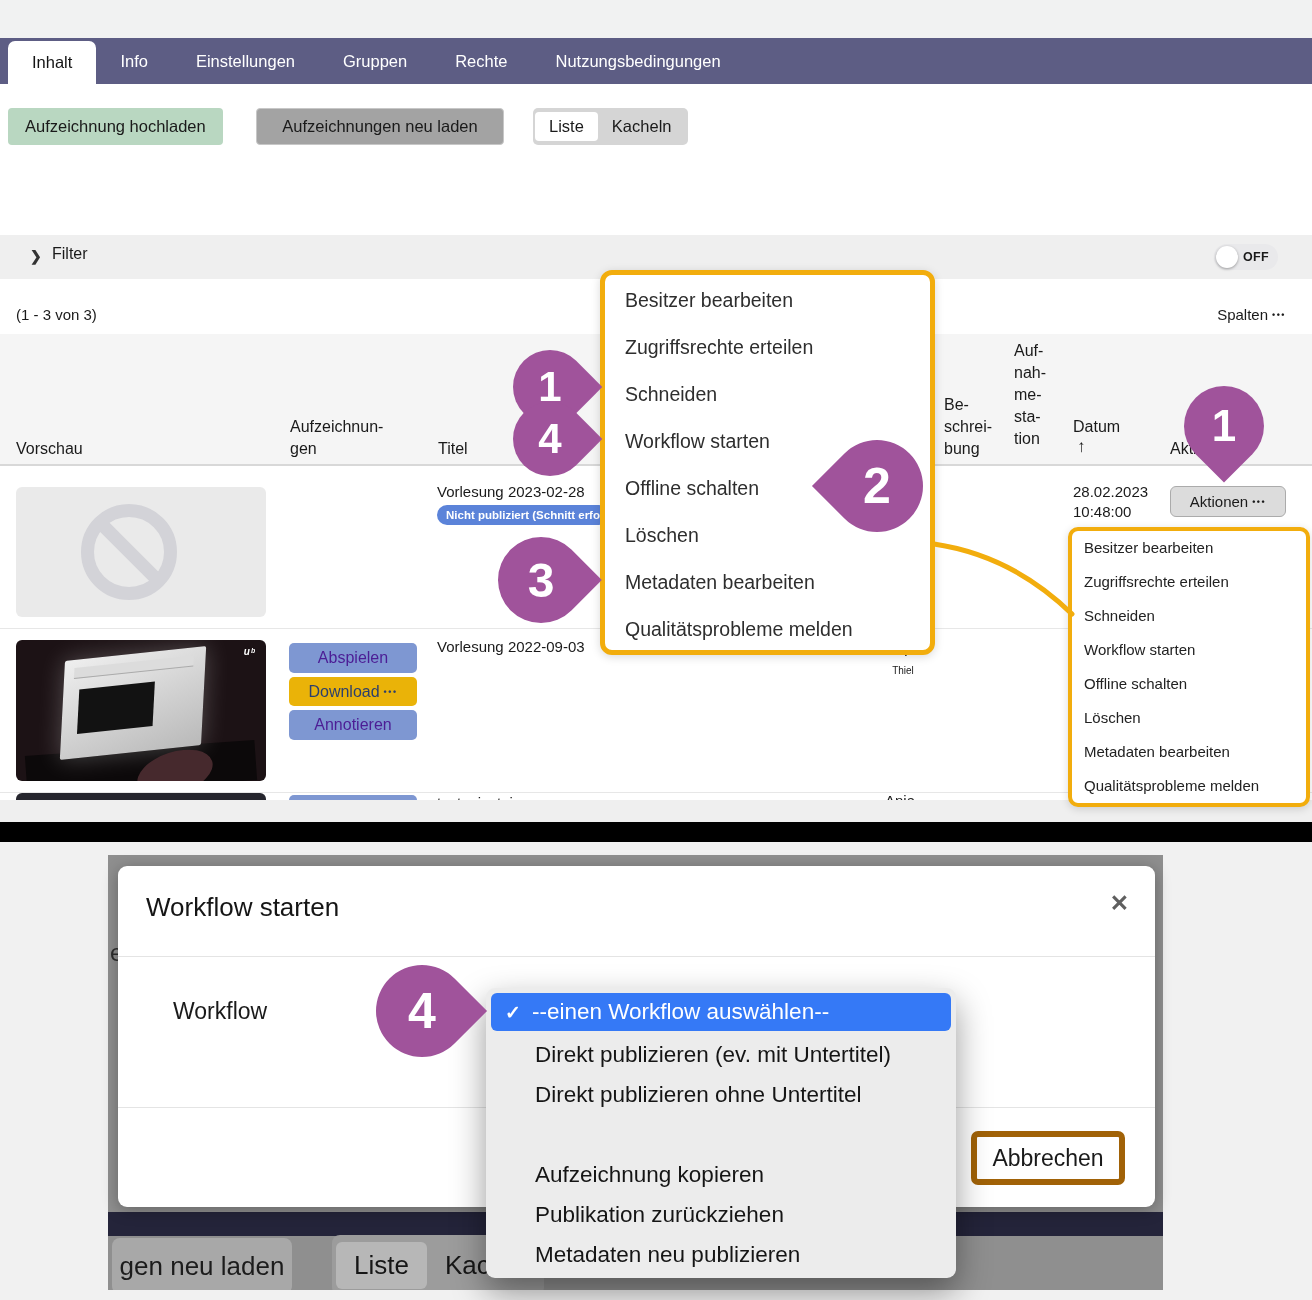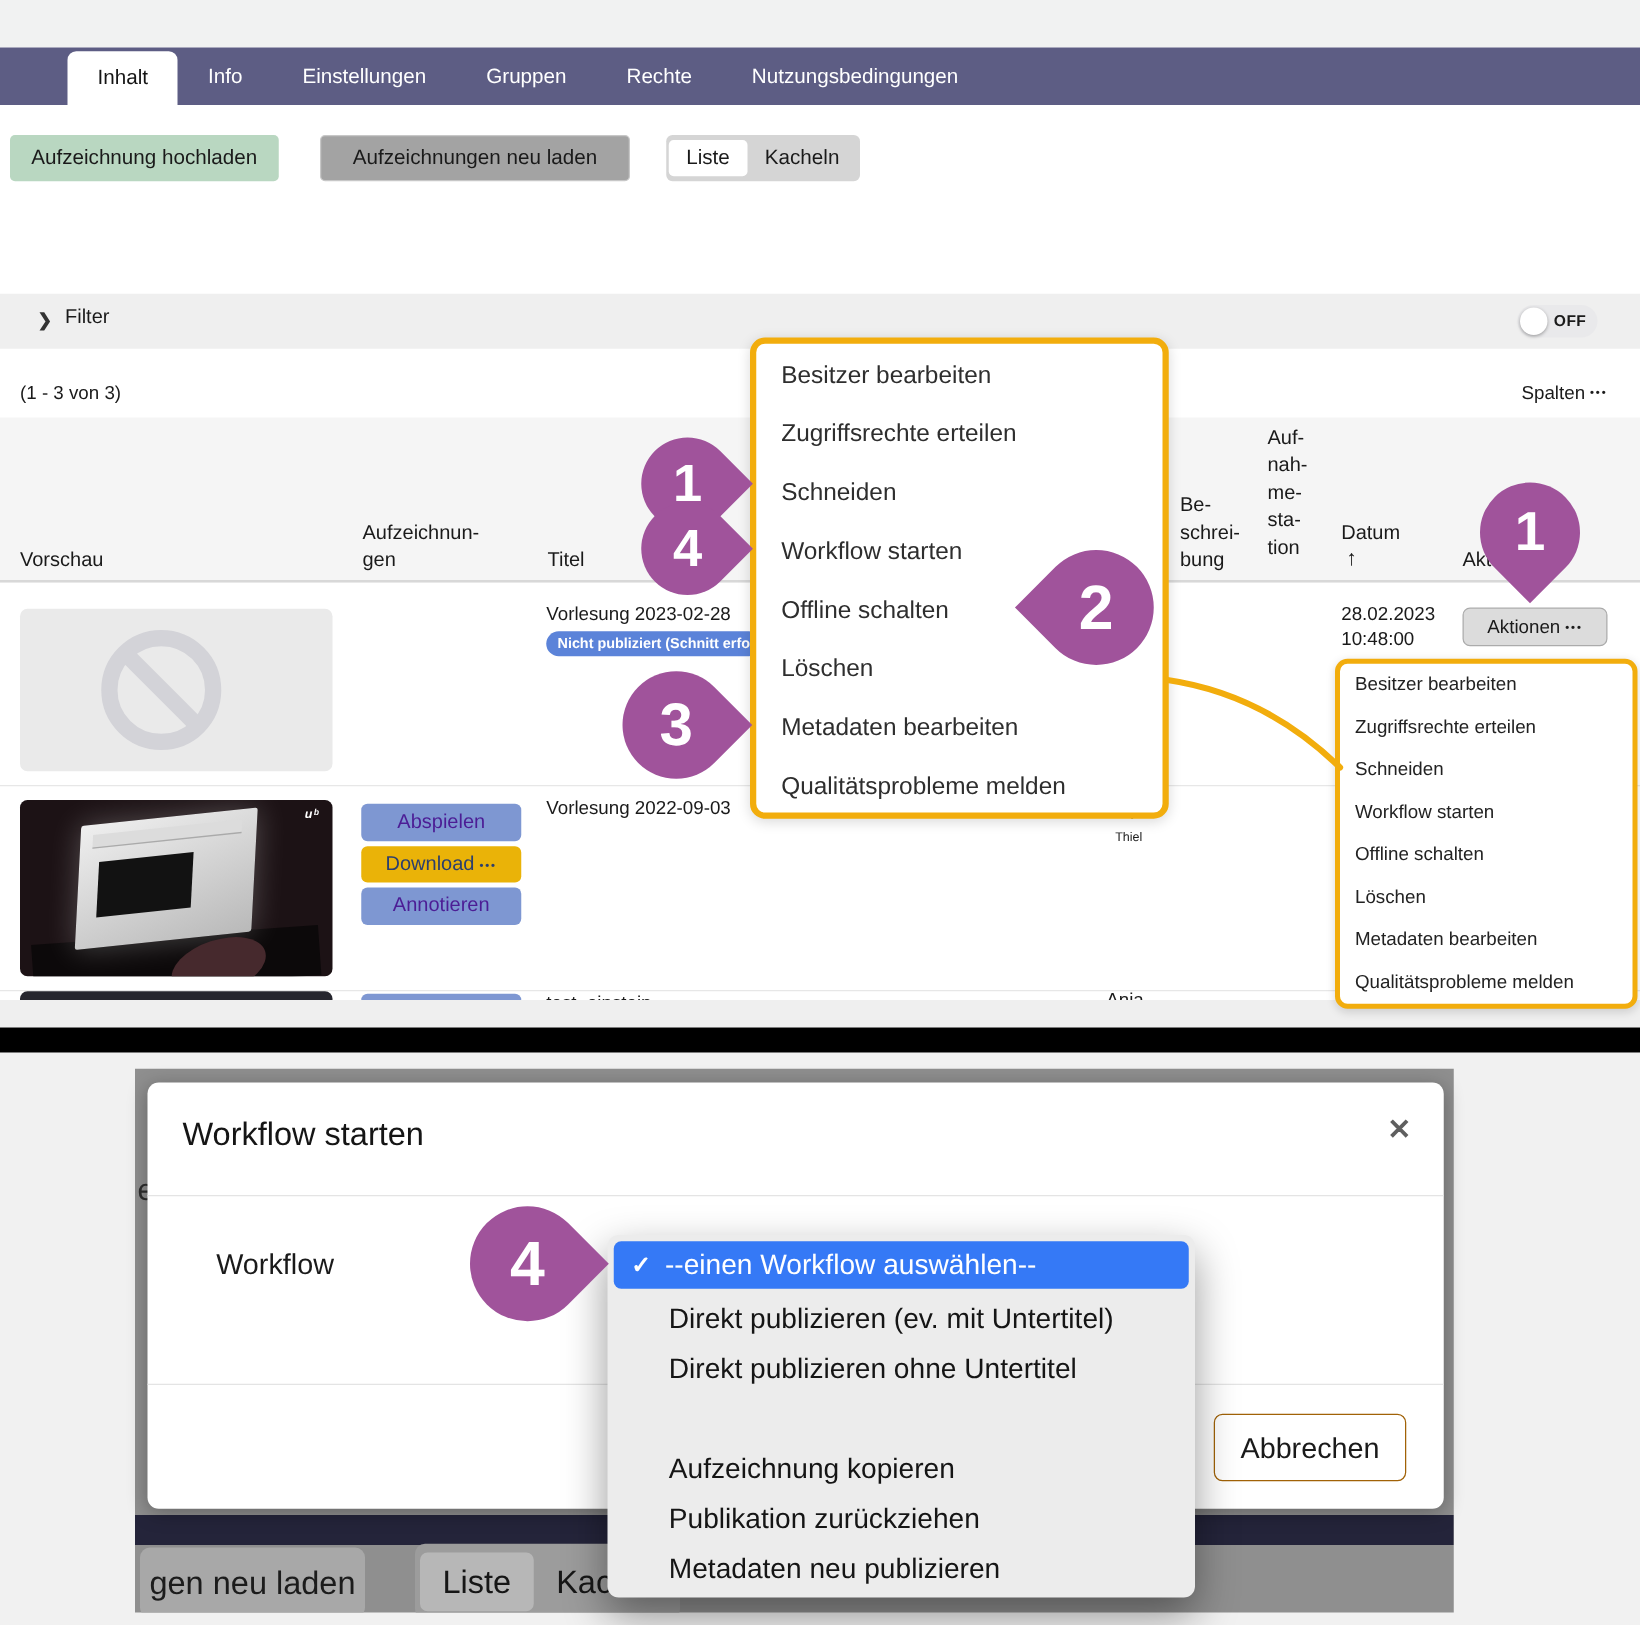--- a/index.html
+++ b/index.html
@@ -5,21 +5,21 @@
   html,body{margin:0;padding:0;background:#fff;}
   .stage{position:relative;width:1312px;height:1300px;overflow:hidden;
          font-family:"Liberation Sans",sans-serif;color:#1a1a1a;background:#fff;}
   .abs{position:absolute;}
   .preline{white-space:pre-line;}
 
   
   #top-strip{left:0;top:0;width:1312px;height:38px;background:#f1f2f2;}
   #nav{left:0;top:38px;width:1312px;height:46px;background:#5d5d84;display:flex;align-items:stretch;padding-left:8px;box-sizing:border-box;}
   .nav-tab{display:flex;align-items:center;padding:0 24px;font-size:16.5px;color:#fff;cursor:default;}
-  .nav-tab.active{background:#fff;color:#141414;border-radius:7px 7px 0 0;margin-top:3px;margin-left:46px;}
+  .nav-tab.active{background:#fff;color:#141414;border-radius:7px 7px 0 0;margin-top:3px;}
 
   #btn-upload{left:8px;top:108px;height:37px;background:#b9d7c1;border-radius:4px;display:flex;align-items:center;padding:0 17px;font-size:16.5px;}
   #btn-reload{left:256px;top:108px;width:248px;height:37px;background:#a3a3a3;border:1px solid #c7c7c7;border-radius:4px;display:flex;align-items:center;justify-content:center;font-size:16.5px;box-sizing:border-box;}
   #seg-view{left:533px;top:108px;height:37px;background:#d5d5d5;border-radius:5px;display:flex;align-items:center;padding:0 2px;box-sizing:border-box;}
   .seg{padding:5px 14px;font-size:16.5px;border-radius:4px;}
   .seg.on{background:#fff;}
 
   
   #filter-bar{left:0;top:235px;width:1312px;height:44px;background:#efefef;}
   #filter-chevron{left:30px;top:248px;font-size:14px;color:#333;font-weight:bold;}
@@ -109,21 +109,21 @@
   #dim-seg{left:224px;top:380px;width:212px;height:60px;background:#9c9c9c;border-radius:8px;display:flex;align-items:center;padding:0 4px;box-sizing:border-box;}
   .dimseg{padding:8px 18px;font-size:26px;color:#161616;border-radius:6px;}
   .dimseg.on{background:#b7b7b7;}
 
   #modal{left:118px;top:24px;width:1037px;height:341px;background:#fff;border-radius:9px;z-index:10;box-shadow:0 3px 16px rgba(0,0,0,.3);}
   #modal-title{left:28px;top:26px;font-size:26px;color:#151515;}
   #modal-close{right:26px;top:24px;font-size:23px;color:#5f5f5f;font-weight:bold;}
   #modal-div1{left:0;top:90px;width:1037px;height:1px;background:#e4e4e4;}
   #modal-field{left:55px;top:132px;font-size:23px;}
   #modal-div2{left:0;top:241px;width:1037px;height:1px;background:#e4e4e4;}
-  #modal-cancel{left:853px;top:265px;width:154px;height:54px;background:#fff;border:1px solid #a16207;border-radius:7px;display:flex;align-items:center;justify-content:center;font-size:23px;box-sizing:border-box;}
+  #modal-cancel{left:853px;top:265px;width:154px;height:54px;background:#fff;border:6px solid #a16207;border-radius:7px;display:flex;align-items:center;justify-content:center;font-size:23px;box-sizing:border-box;}
 
   #dropdown{left:486px;top:146px;width:470px;height:290px;background:#ececec;border-radius:9px;z-index:20;box-shadow:0 14px 34px rgba(0,0,0,.4);padding:5px;box-sizing:border-box;}
   #dd-selected{left:5px;top:5px;width:460px;height:38px;background:#3579f6;border-radius:6px;color:#fff;display:flex;align-items:center;}
   #dd-check{margin-left:14px;font-size:19px;font-weight:bold;}
   #dd-sel-label{margin-left:11px;font-size:22.5px;}
   .dd-opt{position:absolute;left:5px;width:460px;height:40px;line-height:40px;padding-left:44px;font-size:22.5px;color:#151515;box-sizing:border-box;white-space:nowrap;}
   #pin4b{left:376px;top:123px;width:92px;height:92px;z-index:30;} #pin4b span{font-size:50px;}
 </style>
 </head>
 <body>

